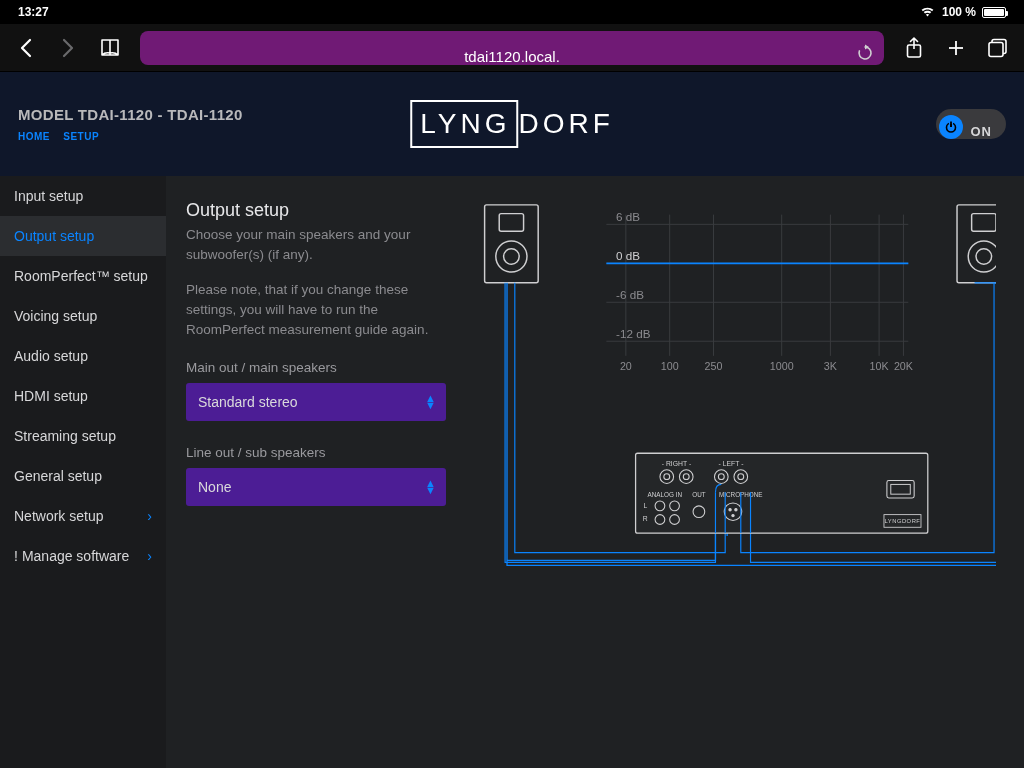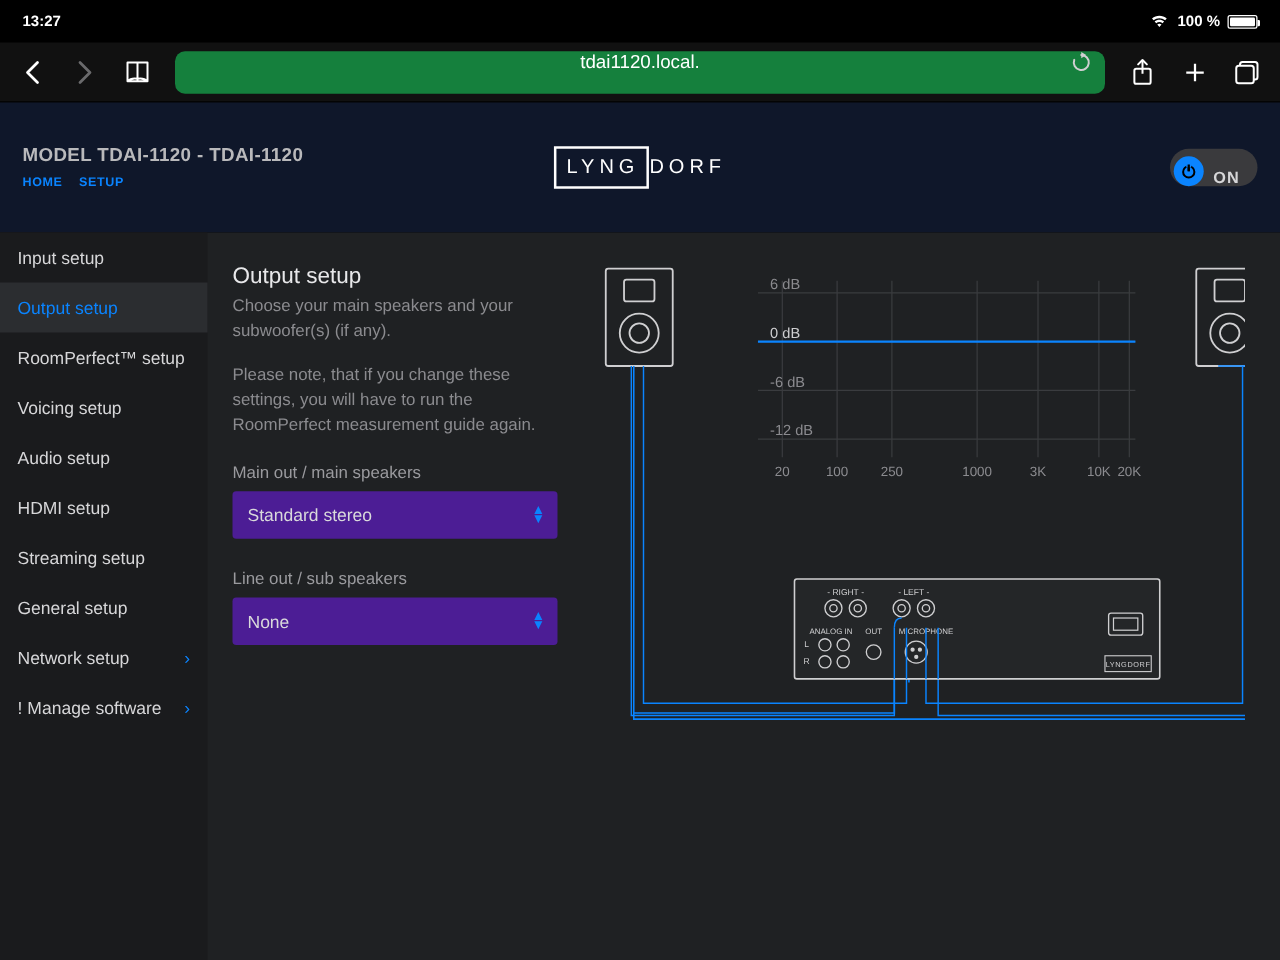--- a/index.html
+++ b/index.html
@@ -1,37 +1,37 @@
 <!DOCTYPE html>
 <html><head>
 <meta charset="utf-8">
 <style>
   * { box-sizing: border-box; margin: 0; padding: 0; }
   html, body { width: 1024px; height: 768px; overflow: hidden; font-family: -apple-system, "Segoe UI", Helvetica, Arial, sans-serif; background: #000; color: #cfcfd1; }
   
-  .statusbar { height: 34px; display: flex; justify-content: space-between; align-items: center; padding: 0 18px; color: #fff; font-size: 12px; font-weight: 600; }
+  .statusbar { height: 24px; display: flex; justify-content: space-between; align-items: center; padding: 0 18px; color: #fff; font-size: 12px; font-weight: 600; }
   .status-right { display: flex; align-items: center; gap: 6px; }
   .batt { width: 24px; height: 11px; border: 1px solid #fff; border-radius: 2px; position: relative; }
   .batt::after { content: ""; position: absolute; right: -3px; top: 3px; width: 2px; height: 5px; background: #fff; border-radius: 0 1px 1px 0; }
   .batt i { display: block; background: #fff; margin: 1px; height: 7px; border-radius: 1px; width: 20px; }
 
   
   .toolbar { height: 48px; background: #111; display: flex; align-items: center; padding: 0 14px; gap: 18px; border-bottom: 1px solid #000; }
   .toolbar .iconbtn { width: 24px; height: 24px; display: flex; align-items: center; justify-content: center; color: #fff; }
   .toolbar .iconbtn.dim { color: #6a6a6c; }
-  .addrbar { flex: 1; height: 34px; background: #15803d; border-radius: 8px; display: flex; align-items: flex-start; justify-content: center; color: #fff; font-size: 15px; position: relative; }
+  .addrbar { flex: 1; height: 34px; background: #701a75; border-radius: 8px; display: flex; align-items: flex-end; justify-content: center; color: #fff; font-size: 15px; position: relative; }
   .addrbar .reload { position: absolute; right: 10px; color: #cfcfd1; }
 
   
   .appheader { height: 104px; background: #0f172a; position: relative; display: flex; align-items: center; padding: 0 18px; }
   .modelbox { display: flex; flex-direction: column; gap: 8px; }
   .modeltitle { color: #b9b9bb; font-size: 15px; font-weight: 600; letter-spacing: .3px; }
   .breadcrumb { font-size: 10px; font-weight: 600; letter-spacing: .5px; }
   .breadcrumb a { color: #0a84ff; text-decoration: none; margin-right: 10px; }
-  .logo { position: absolute; left: 50%; top: 50%; transform: translate(-50%, -50%); color: #fff; letter-spacing: 4px; font-size: 16px; font-weight: 400; white-space: nowrap; display: flex; align-items: center; }
+  .logo { position: absolute; left: 50%; top: 50%; transform: translate(-50%, -50%); color: #fff; letter-spacing: 4px; font-size: 28px; font-weight: 400; white-space: nowrap; display: flex; align-items: center; }
   .logo .box { border: 2px solid #fff; padding: 6px 6px 6px 8px; letter-spacing: 4px; }
   .powerswitch { margin-left: auto; display: flex; align-items: flex-end; background: #3a3a3d; border-radius: 16px; height: 30px; padding: 0 14px 0 3px; gap: 8px; }
   .powerswitch .dot { width: 24px; height: 24px; border-radius: 50%; background: #0a84ff; display: flex; align-items: center; justify-content: center; }
   .powerswitch .lbl { color: #d6d6d8; font-size: 13px; font-weight: 600; letter-spacing: 1px; }
 
   
   .app { display: flex; height: calc(768px - 22px - 48px - 82px); background: #1f2123; }
   .sidebar { width: 166px; background: #1a1b1d; display: flex; flex-direction: column; }
   .sidebar .item { padding: 12px 14px; font-size: 14px; color: #d7d7d9; cursor: pointer; display: flex; align-items: flex-end; justify-content: space-between; }
   .sidebar .item.active { background: #2b2d30; color: #0a84ff; }

